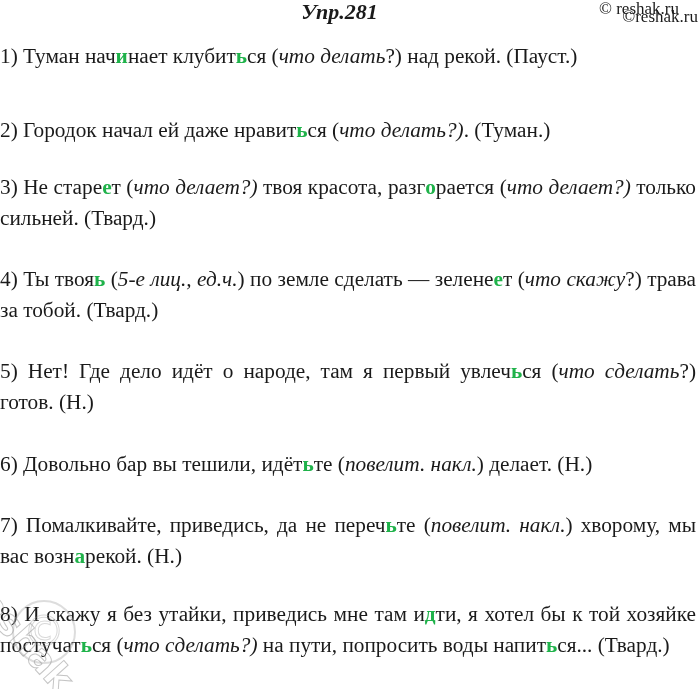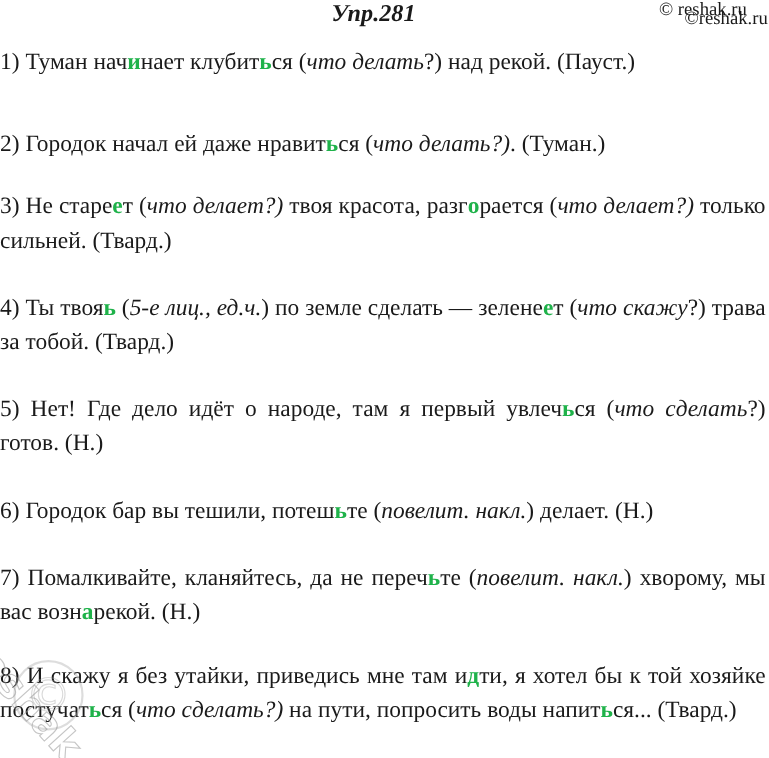--- a/index.html
+++ b/index.html
@@ -44,19 +44,19 @@
 <div class="title">Упр.281</div>
 <div class="copy1">© reshak.ru</div>
 <div class="copy2">©reshak.ru</div>
 
 <div id="items">
     <div class="item" style="top: 41px;"><span>1)</span><span> Туман нач</span><span class="g" style="color: rgb(31, 178, 74);">и</span><span>нает клубит</span><span class="g" style="color: rgb(31, 178, 74);">ь</span><span>ся (</span><i>что делать</i><span>?) над рекой. (Пауст.)</span></div>
     <div class="item" style="top: 115px;"><span>2)</span><span> Городок начал ей даже нравит</span><span class="g" style="color: rgb(31, 178, 74);">ь</span><span>ся (</span><i>что делать?)</i><span>. (Туман.)</span></div>
     <div class="item" style="top: 172px;"><span>3)</span><span> Не старе</span><span class="g" style="color: rgb(31, 178, 74);">е</span><span>т (</span><i>что делает?)</i><span> твоя красота, разг</span><span class="g" style="color: rgb(31, 178, 74);">о</span><span>рается (</span><i>что делает?)</i><span> только сильней. (Твард.)</span></div>
     <div class="item" style="top: 264px;"><span>4)</span><span> Ты твоя</span><span class="g" style="color: rgb(31, 178, 74);">ь</span><span> (</span><i>5-е лиц., ед.ч.</i><span>) по земле сделать — зелене</span><span class="g" style="color: rgb(31, 178, 74);">е</span><span>т (</span><i>что скажу</i><span>?) трава за тобой. (Твард.)</span></div>
     <div class="item" style="top: 356px;"><span>5)</span><span> Нет! Где дело идёт о народе, там я первый увлеч</span><span class="g" style="color: rgb(31, 178, 74);">ь</span><span>ся (</span><i>что сделать</i><span>?) готов. (Н.)</span></div>
-    <div class="item" style="top: 449px;"><span>6)</span><span> Городок бар вы тешили, потеш</span><span class="g" style="color: rgb(31, 178, 74);">ь</span><span>те (</span><i>повелит. накл.</i><span>) делает. (Н.)</span></div>
-    <div class="item" style="top: 510px;"><span>7)</span><span> Помалкивайте, кланяйтесь, да не переч</span><span class="g" style="color: rgb(31, 178, 74);">ь</span><span>те (</span><i>повелит. накл.</i><span>) хворому, мы вас возн</span><span class="g" style="color: rgb(31, 178, 74);">а</span><span>рекой. (Н.)</span></div>
+    <div class="item" style="top: 449px;"><span>6)</span><span> Довольно бар вы тешили, идёт</span><span class="g" style="color: rgb(31, 178, 74);">ь</span><span>те (</span><i>повелит. накл.</i><span>) делает. (Н.)</span></div>
+    <div class="item" style="top: 510px;"><span>7)</span><span> Помалкивайте, приведись, да не переч</span><span class="g" style="color: rgb(31, 178, 74);">ь</span><span>те (</span><i>повелит. накл.</i><span>) хворому, мы вас возн</span><span class="g" style="color: rgb(31, 178, 74);">а</span><span>рекой. (Н.)</span></div>
     <div class="item" style="top: 599px;"><span>8)</span><span> И скажу я без утайки, приведись мне там и</span><span class="g" style="color: rgb(31, 178, 74);">д</span><span>ти, я хотел бы к той хозяйке постучат</span><span class="g" style="color: rgb(31, 178, 74);">ь</span><span>ся (</span><i>что сделать?)</i><span> на пути, попросить воды напит</span><span class="g" style="color: rgb(31, 178, 74);">ь</span><span>ся... (Твард.)</span></div>
   </div>
 
 <div class="wm-circle">©</div>
 <div class="watermark">reshak.ru</div>
 
 </body></html>

